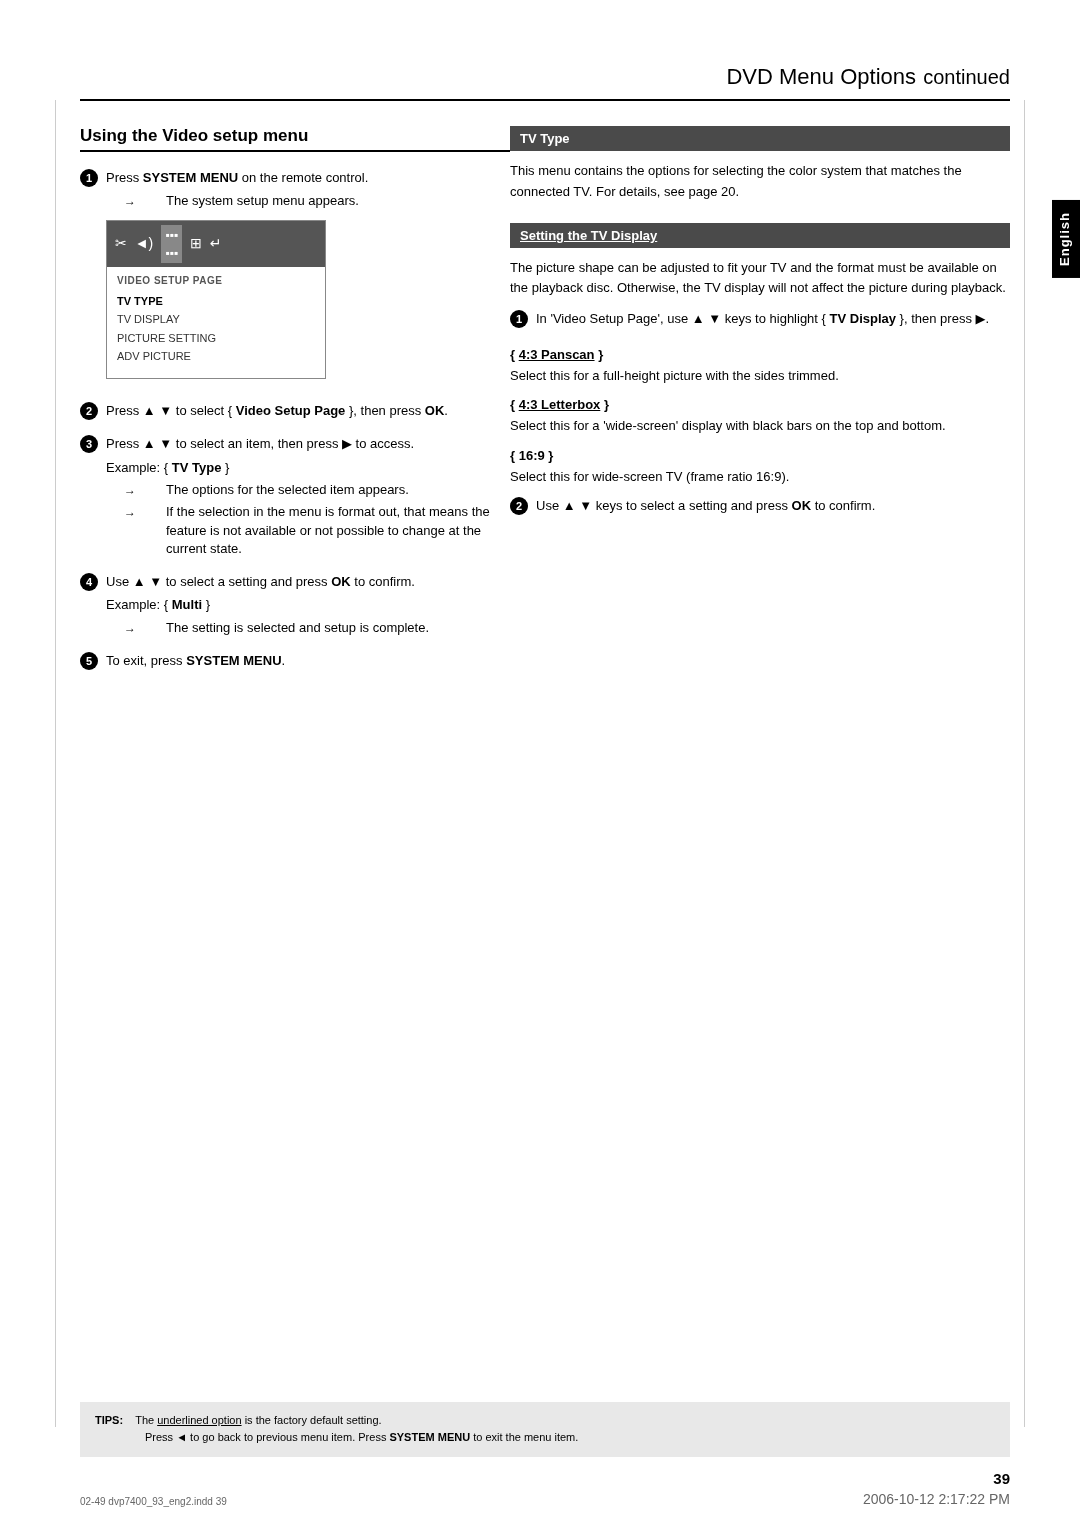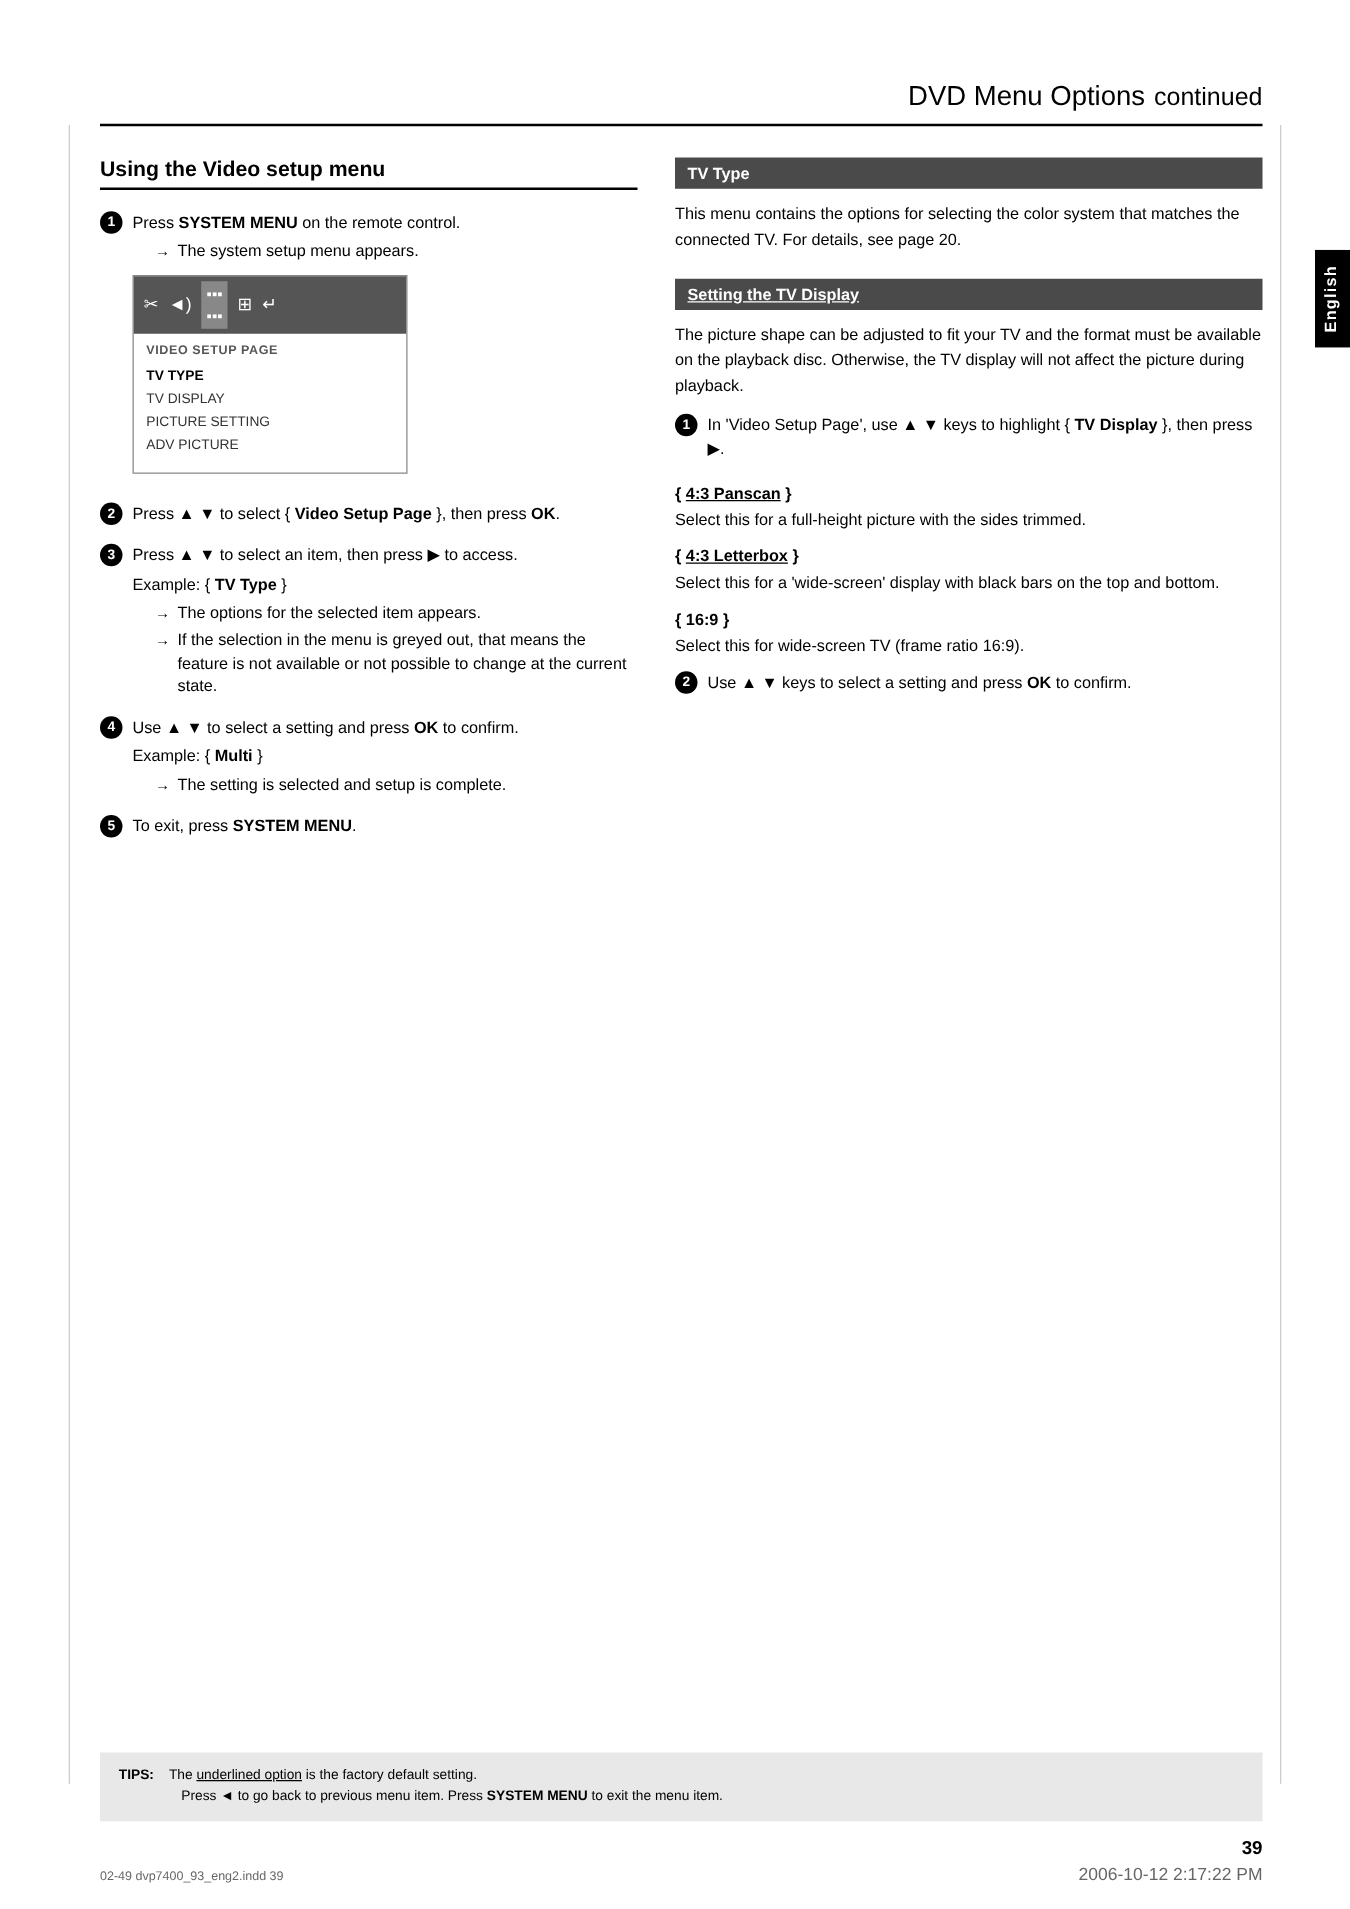--- a/index.html
+++ b/index.html
@@ -50,21 +50,20 @@
       padding: 12px 5px;
       font-size: 13px;
       font-weight: bold;
       letter-spacing: 1px;
       width: 28px;
     }
 
     
     .main-content {
       display: flex;
-      gap: 30px;
     }
 
     .left-column {
       flex: 0 0 430px;
     }
 
     .right-column {
       flex: 1;
     }
 
@@ -113,20 +112,21 @@
       margin-bottom: 4px;
       padding-left: 18px;
     }
     .arrow-bullet {
       margin-right: 6px;
       flex-shrink: 0;
       font-size: 12px;
     }
     .arrow-text {
       line-height: 1.4;
+      margin-left: 24px;
     }
 
     
     .menu-screenshot {
       border: 1px solid #888;
       margin: 10px 0 12px 0;
       background: #fff;
       width: 220px;
     }
     .menu-screenshot-header {
@@ -338,21 +338,21 @@
         <div class="step-number">3</div>
         <div class="step-content">
           <p>Press ▲ ▼ to select an item, then press ▶ to access.</p>
           <p style="margin-top:4px;">Example: { <b>TV Type</b> }</p>
           <div class="arrow-item">
             <span class="arrow-bullet">→</span>
             <span class="arrow-text">The options for the selected item appears.</span>
           </div>
           <div class="arrow-item">
             <span class="arrow-bullet">→</span>
-            <span class="arrow-text">If the selection in the menu is greyed out, that means the feature is not available or not possible to change at the current state.</span>
+            <span class="arrow-text">If the selection in the menu is format out, that means the feature is not available or not possible to change at the current state.</span>
           </div>
         </div>
       </div>
 
       <div class="step">
         <div class="step-number">4</div>
         <div class="step-content">
           <p>Use ▲ ▼ to select a setting and press <b>OK</b> to confirm.</p>
           <p style="margin-top:4px;">Example: { <b>Multi</b> }</p>
           <div class="arrow-item">

